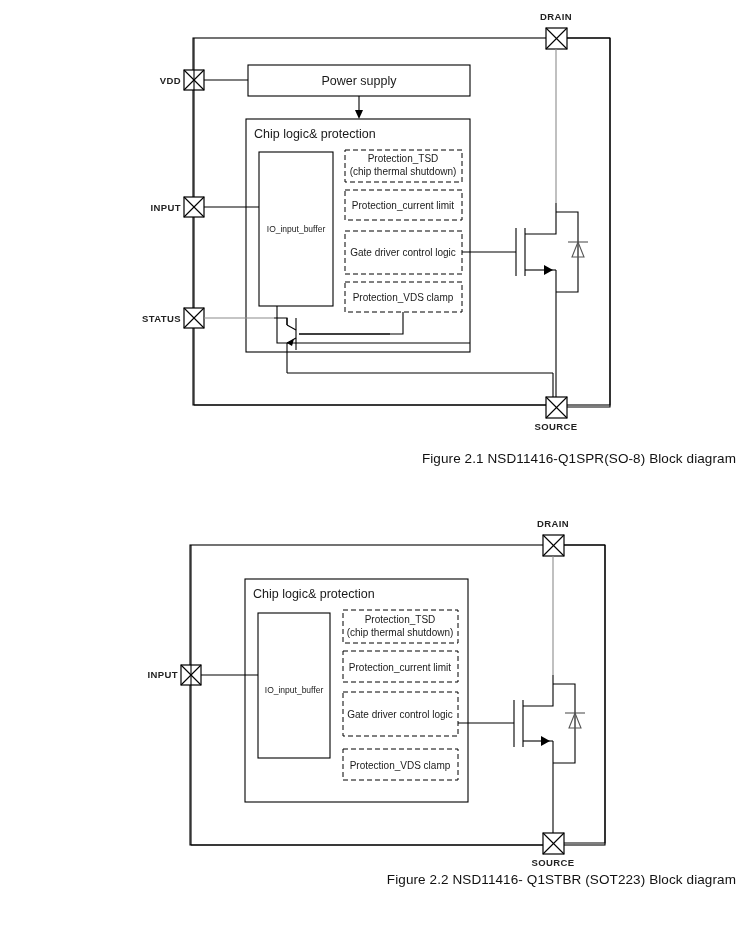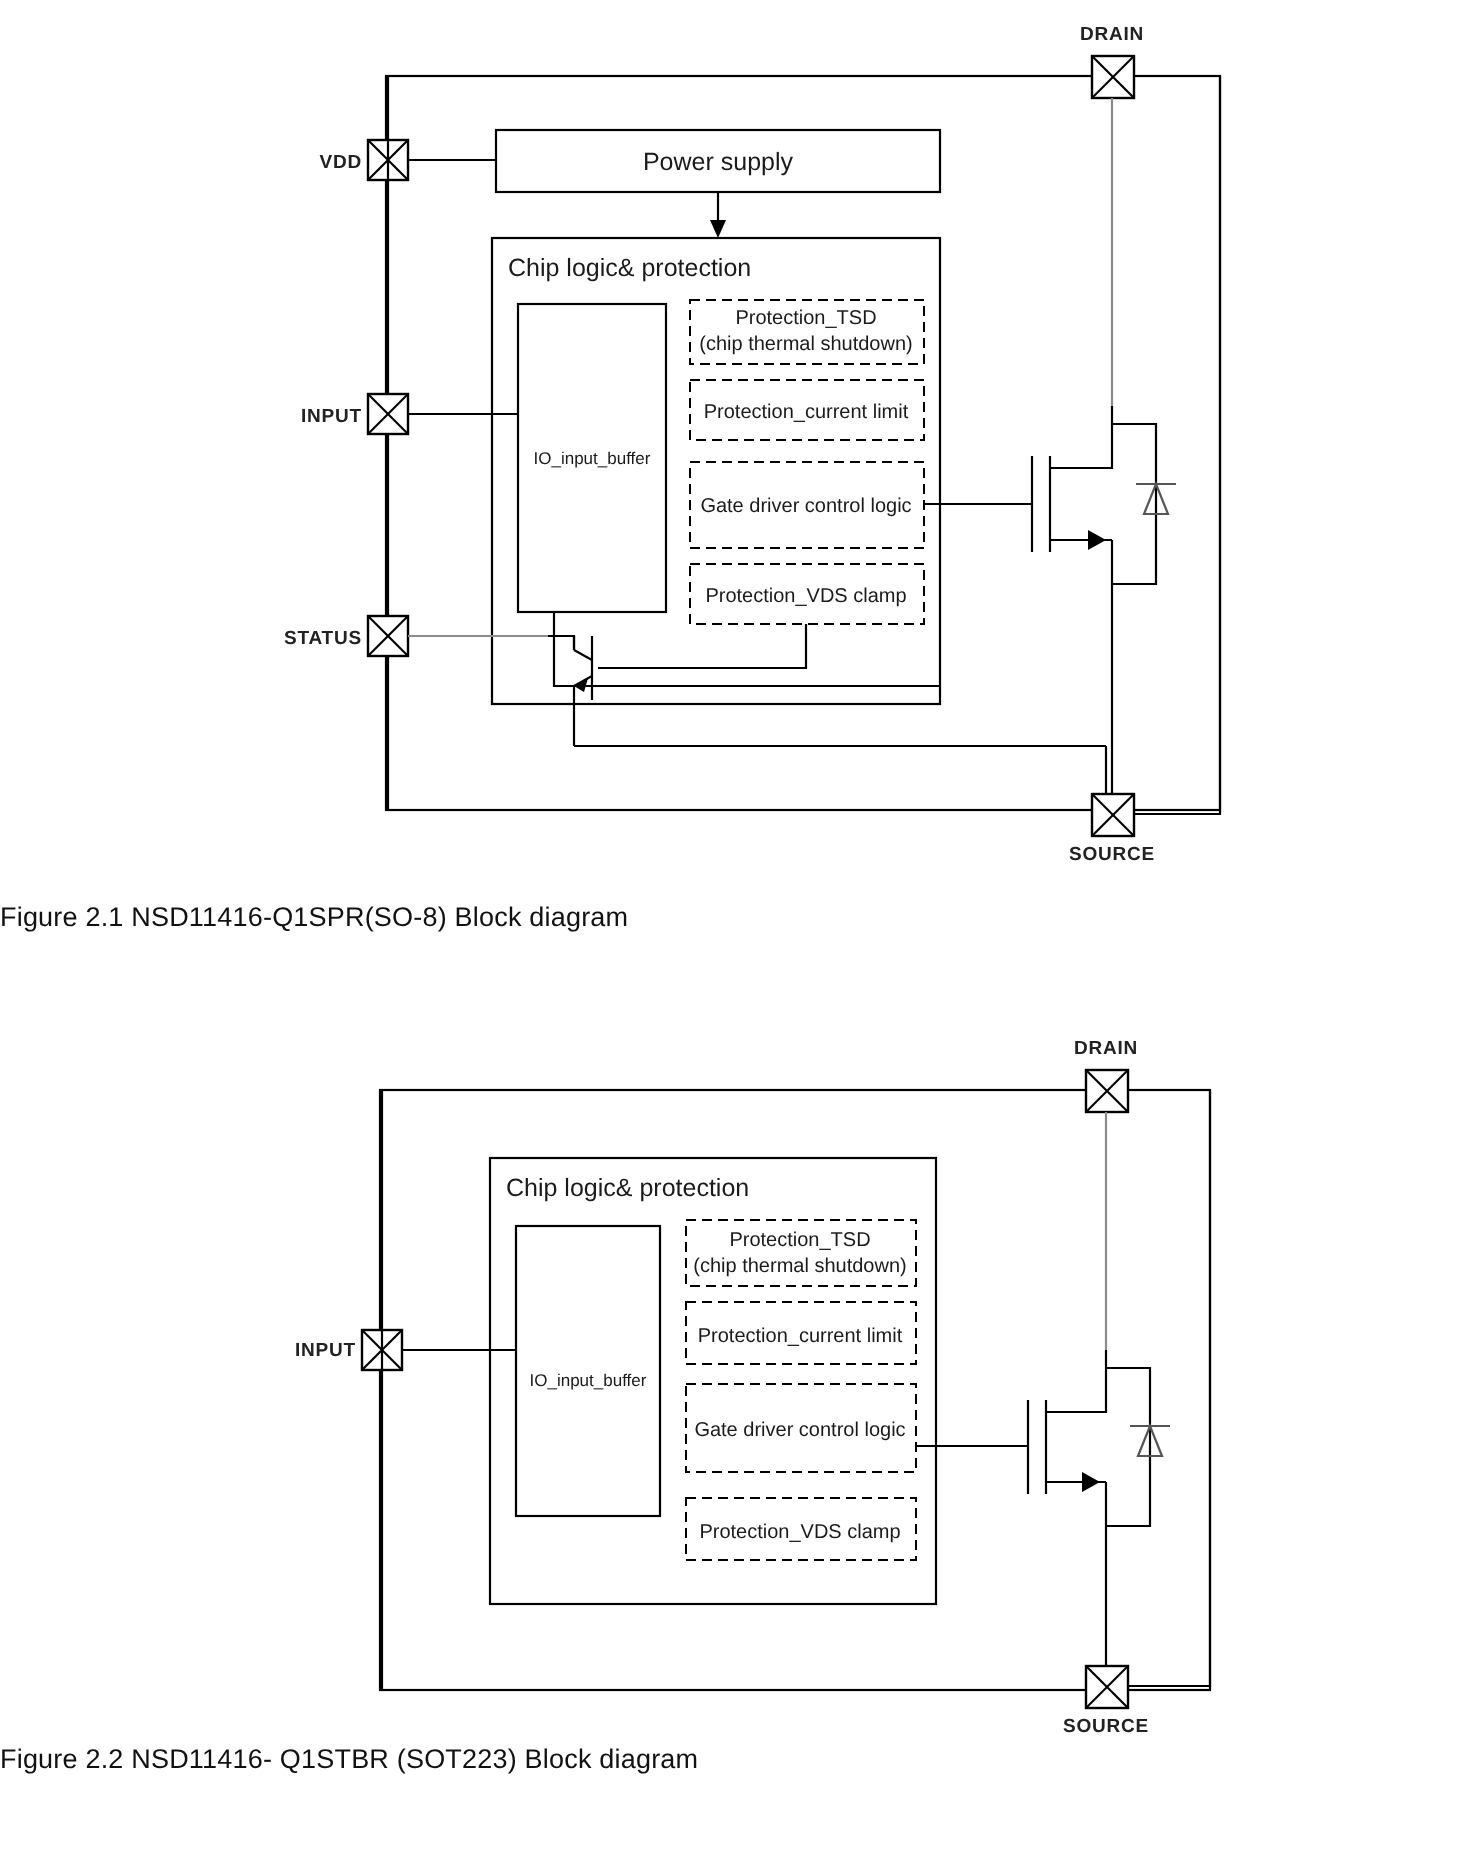--- a/index.html
+++ b/index.html
@@ -1,19 +1,19 @@
 <!DOCTYPE html>
 <html><head>
 <meta charset="utf-8">
 <style>
   html,body{margin:0;padding:0;background:#ffffff;}
   body{width:736px;height:930px;font-family:"Liberation Sans",sans-serif;color:#1a1a1a;position:relative;overflow:hidden;}
   .page{position:relative;width:736px;height:930px;}
   svg.diagram{position:absolute;left:0;top:0;overflow:visible;}
-  .cap{position:absolute;width:736px;text-align:left;font-size:13.5px;color:#111;letter-spacing:.1px;}
+  .cap{position:absolute;width:736px;text-align:right;font-size:13.5px;color:#111;letter-spacing:.1px;}
   text{font-family:"Liberation Sans",sans-serif;fill:#1a1a1a;}
   .pinlabel{font-size:9.5px;letter-spacing:.4px;font-weight:700;fill:#222;}
   .blocktitle{font-size:12.5px;}
   .blocktext{font-size:10px;}
   .iobuf{font-size:8.5px;}
   .ps{font-size:12.5px;}
   .wire{stroke:#000;stroke-width:1.1;fill:none;}
   .solidbox{stroke:#000;stroke-width:1.1;fill:none;}
   .dashbox{stroke:#000;stroke-width:1;fill:none;stroke-dasharray:5 3;}
   .pad rect{stroke:#000;stroke-width:1.2;fill:#fff;}

